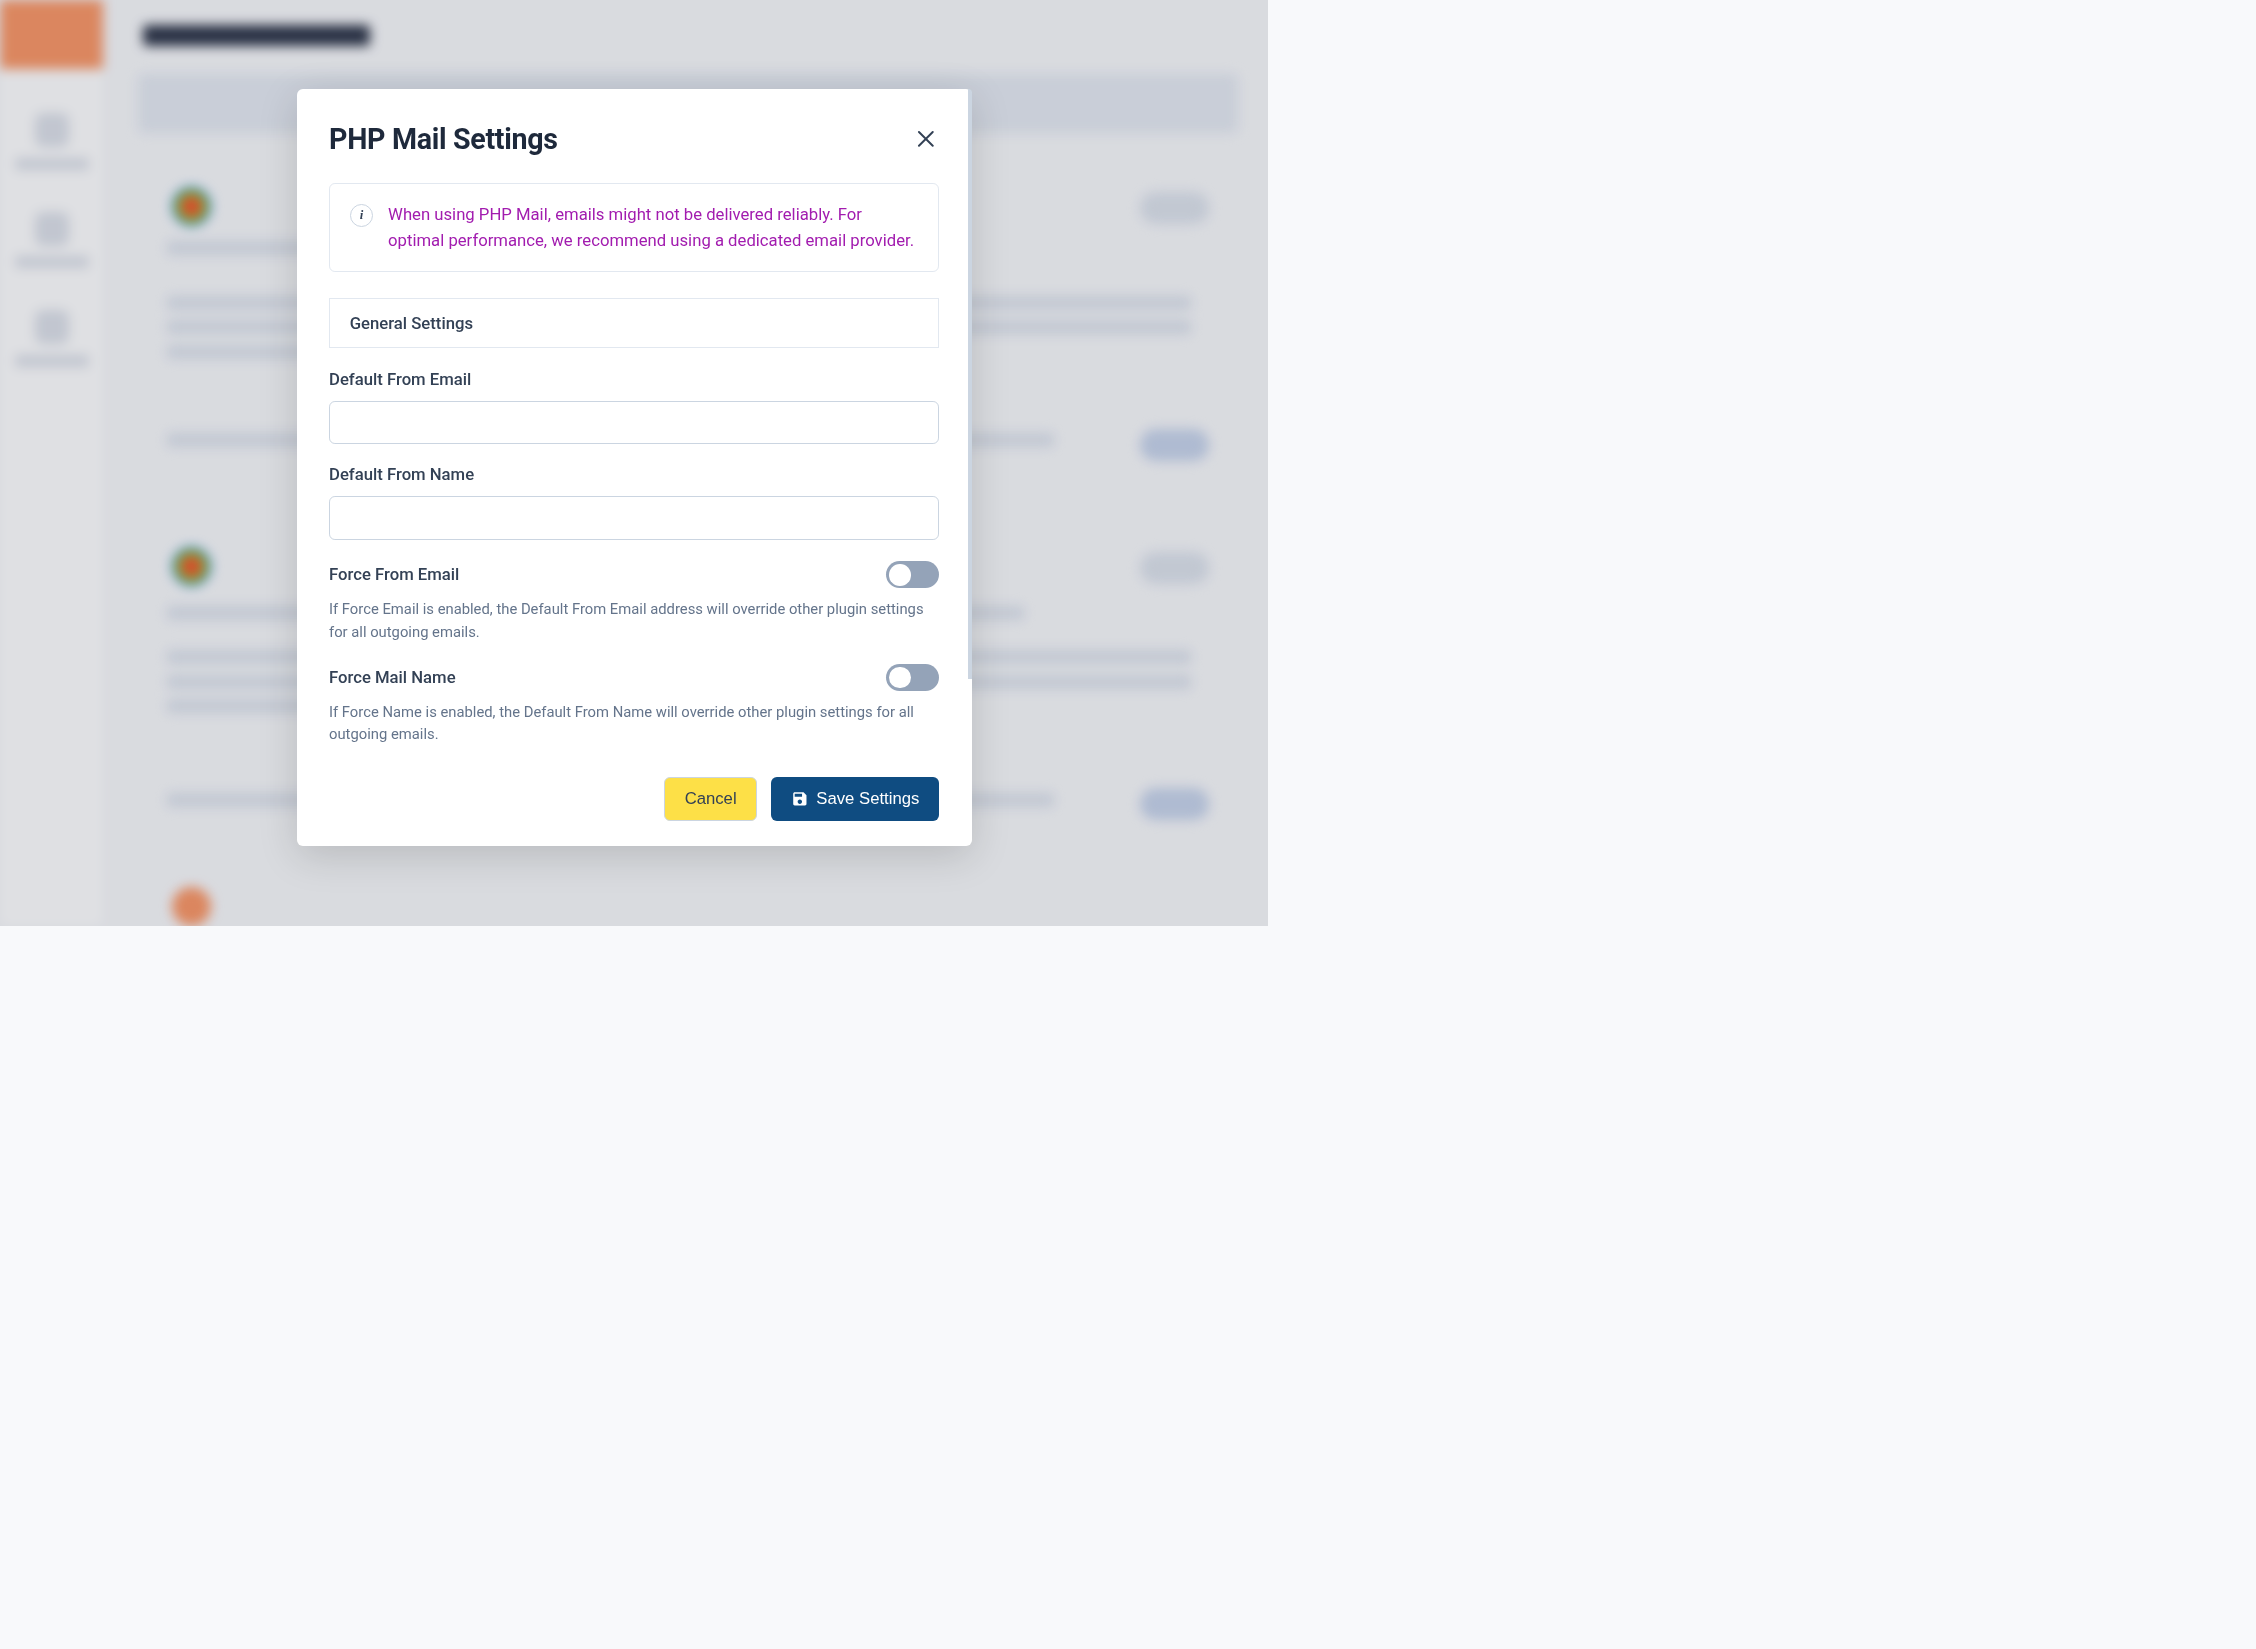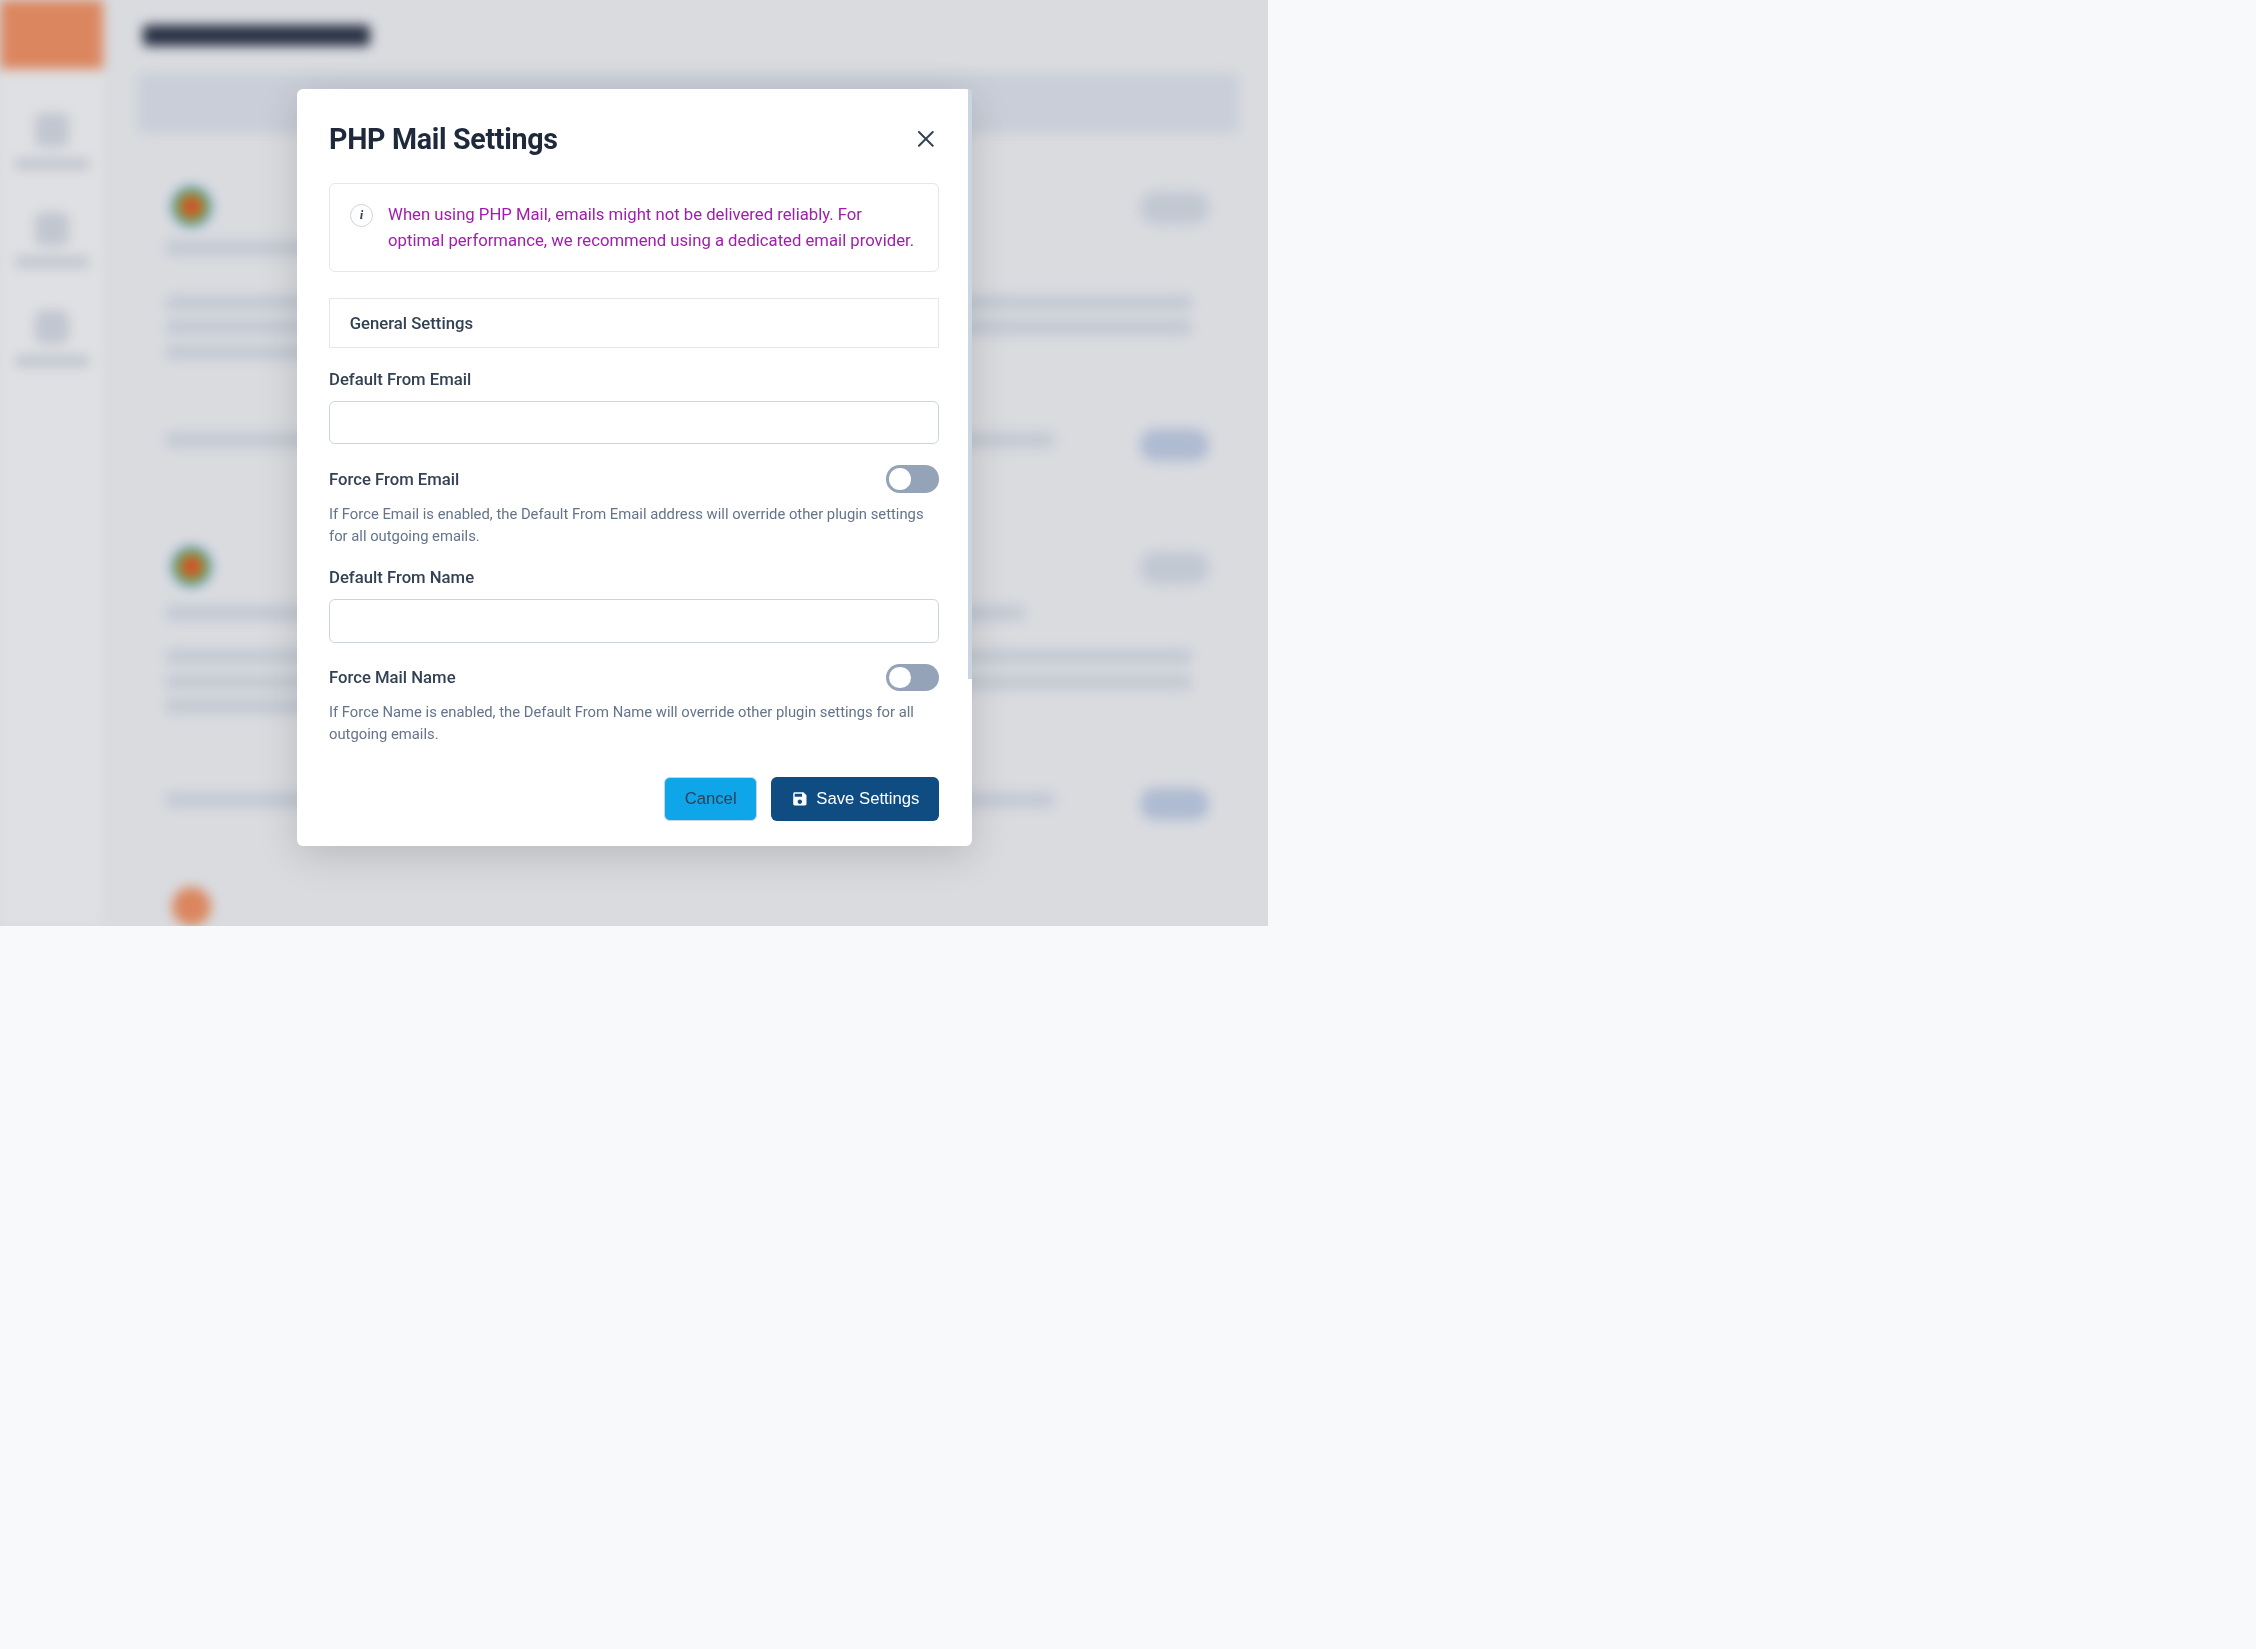--- a/index.html
+++ b/index.html
@@ -279,21 +279,21 @@
       font-size: 16.7px;
       font-weight: 500;
       cursor: pointer;
       border: none;
       display: flex;
       align-items: center;
       gap: 7.9px;
     }
     
     .btn-secondary {
-      background: #0ea5e9;
+      background: #fde047;
       color: #334155;
       border: 1px solid #cbd5e1;
     }
     
     .btn-primary {
       background: #0f4c81;
       color: #ffffff;
     }
     
     .save-icon {
@@ -369,32 +369,32 @@
     </div>
 
     <div class="section-header">General Settings</div>
 
     <div class="form-group">
       <label class="form-label">Default From Email</label>
       <input type="text" class="form-input" value="" style="">
     </div>
 
     <div class="form-group">
+      <label class="form-label">Default From Name</label>
+      <input type="text" class="form-input" value="" style="">
+    </div>
+
+    <div class="form-group">
       <div class="form-label-row">
         <span class="form-label-inline">Force From Email</span>
         <div class="toggle">
           <div class="toggle-knob"></div>
         </div>
       </div>
       <div class="form-hint">If Force Email is enabled, the Default From Email address will override other plugin settings for all outgoing emails.</div>
-    </div>
-
-    <div class="form-group">
-      <label class="form-label">Default From Name</label>
-      <input type="text" class="form-input" value="" style="">
     </div>
 
     <div class="form-group">
       <div class="form-label-row">
         <span class="form-label-inline">Force Mail Name</span>
         <div class="toggle">
           <div class="toggle-knob"></div>
         </div>
       </div>
       <div class="form-hint">If Force Name is enabled, the Default From Name will override other plugin settings for all outgoing emails.</div>

